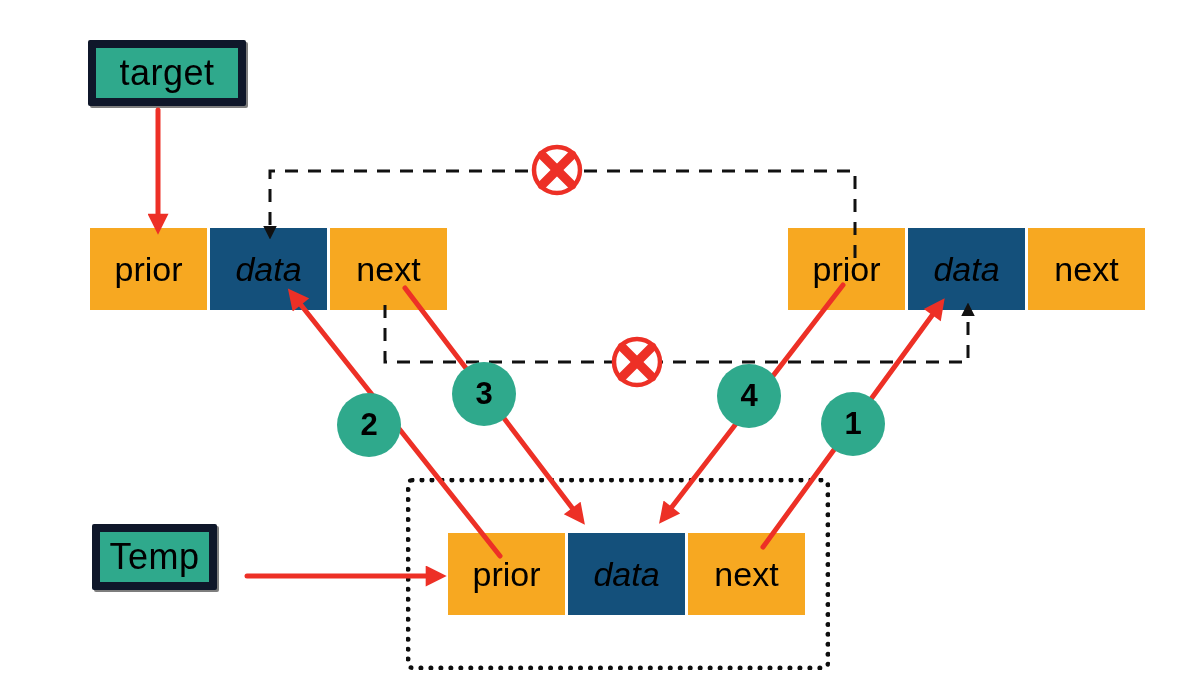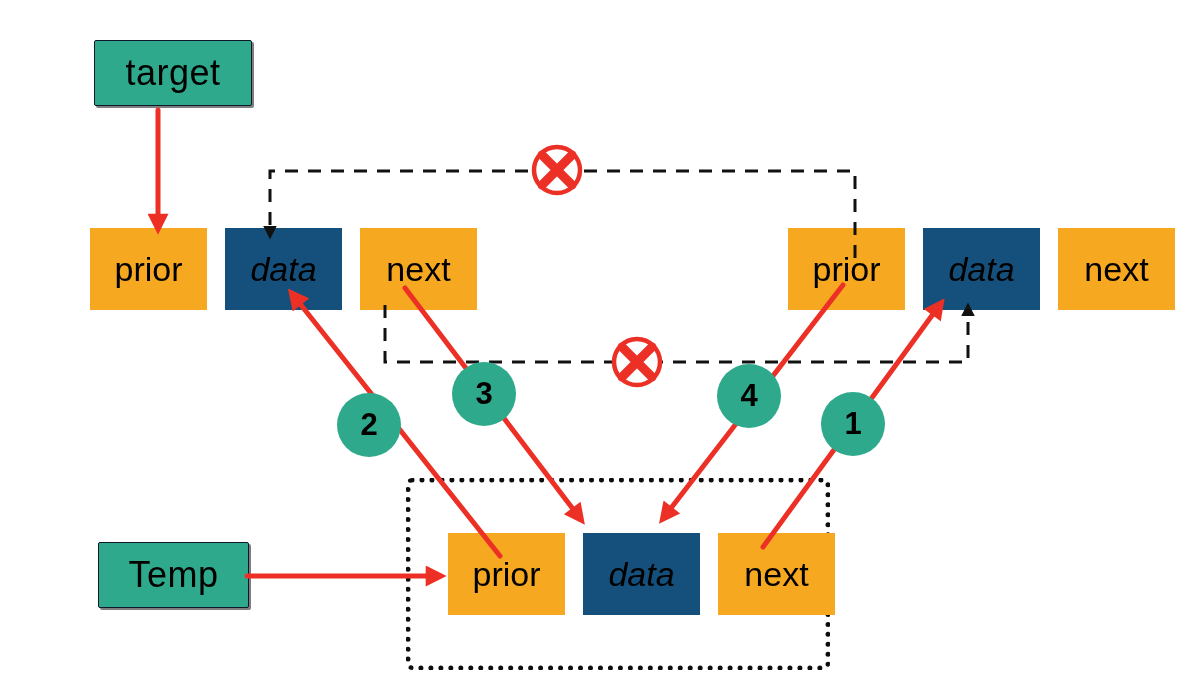--- a/index.html
+++ b/index.html
@@ -5,29 +5,28 @@
   :root{
     --teal:#2fa98c; --orange:#f7a821; --blue:#14507b; --red:#ed3026; --ink:#111111;
   }
   html,body{margin:0;padding:0;background:#ffffff;}
   #stage{
     position:relative; width:1182px; height:700px; background:#ffffff;
     font-family:"Liberation Sans", sans-serif; overflow:hidden;
   }
   .tag{
     position:absolute; box-sizing:border-box; background:var(--teal);
-    border:1px solid #0f172a; border-radius:2px; color:#000;
+    border:8px solid #0f172a; border-radius:2px; color:#000;
     display:flex; align-items:center; justify-content:center;
     font-size:36px; letter-spacing:0.5px;
     box-shadow:2px 2px 0 rgba(20,20,20,0.55);
-    margin-left:6px;
   }
   #target-box{ left:88px; top:40px; width:158px; height:66px; }
-  #temp-box{ left:92px; top:542px; width:151px; height:66px; }
-  .node{ position:absolute; display:flex; gap:18px; z-index:1; }
+  #temp-box{ left:92px; top:524px; width:125px; height:66px; }
+  .node{ position:absolute; display:flex; gap:3px; z-index:1; }
   .cell{
     width:117px; height:82px; display:flex; align-items:center; justify-content:center;
     font-size:34px; color:#000;
   }
   .cell.orange{ background:var(--orange); }
   .cell.blue{ background:var(--blue);font-style:italic; }
   #node-left{ left:90px; top:228px; }
   #node-right{ left:788px; top:228px; }
   #node-temp{ left:448px; top:533px; }
   #dotted-frame{

